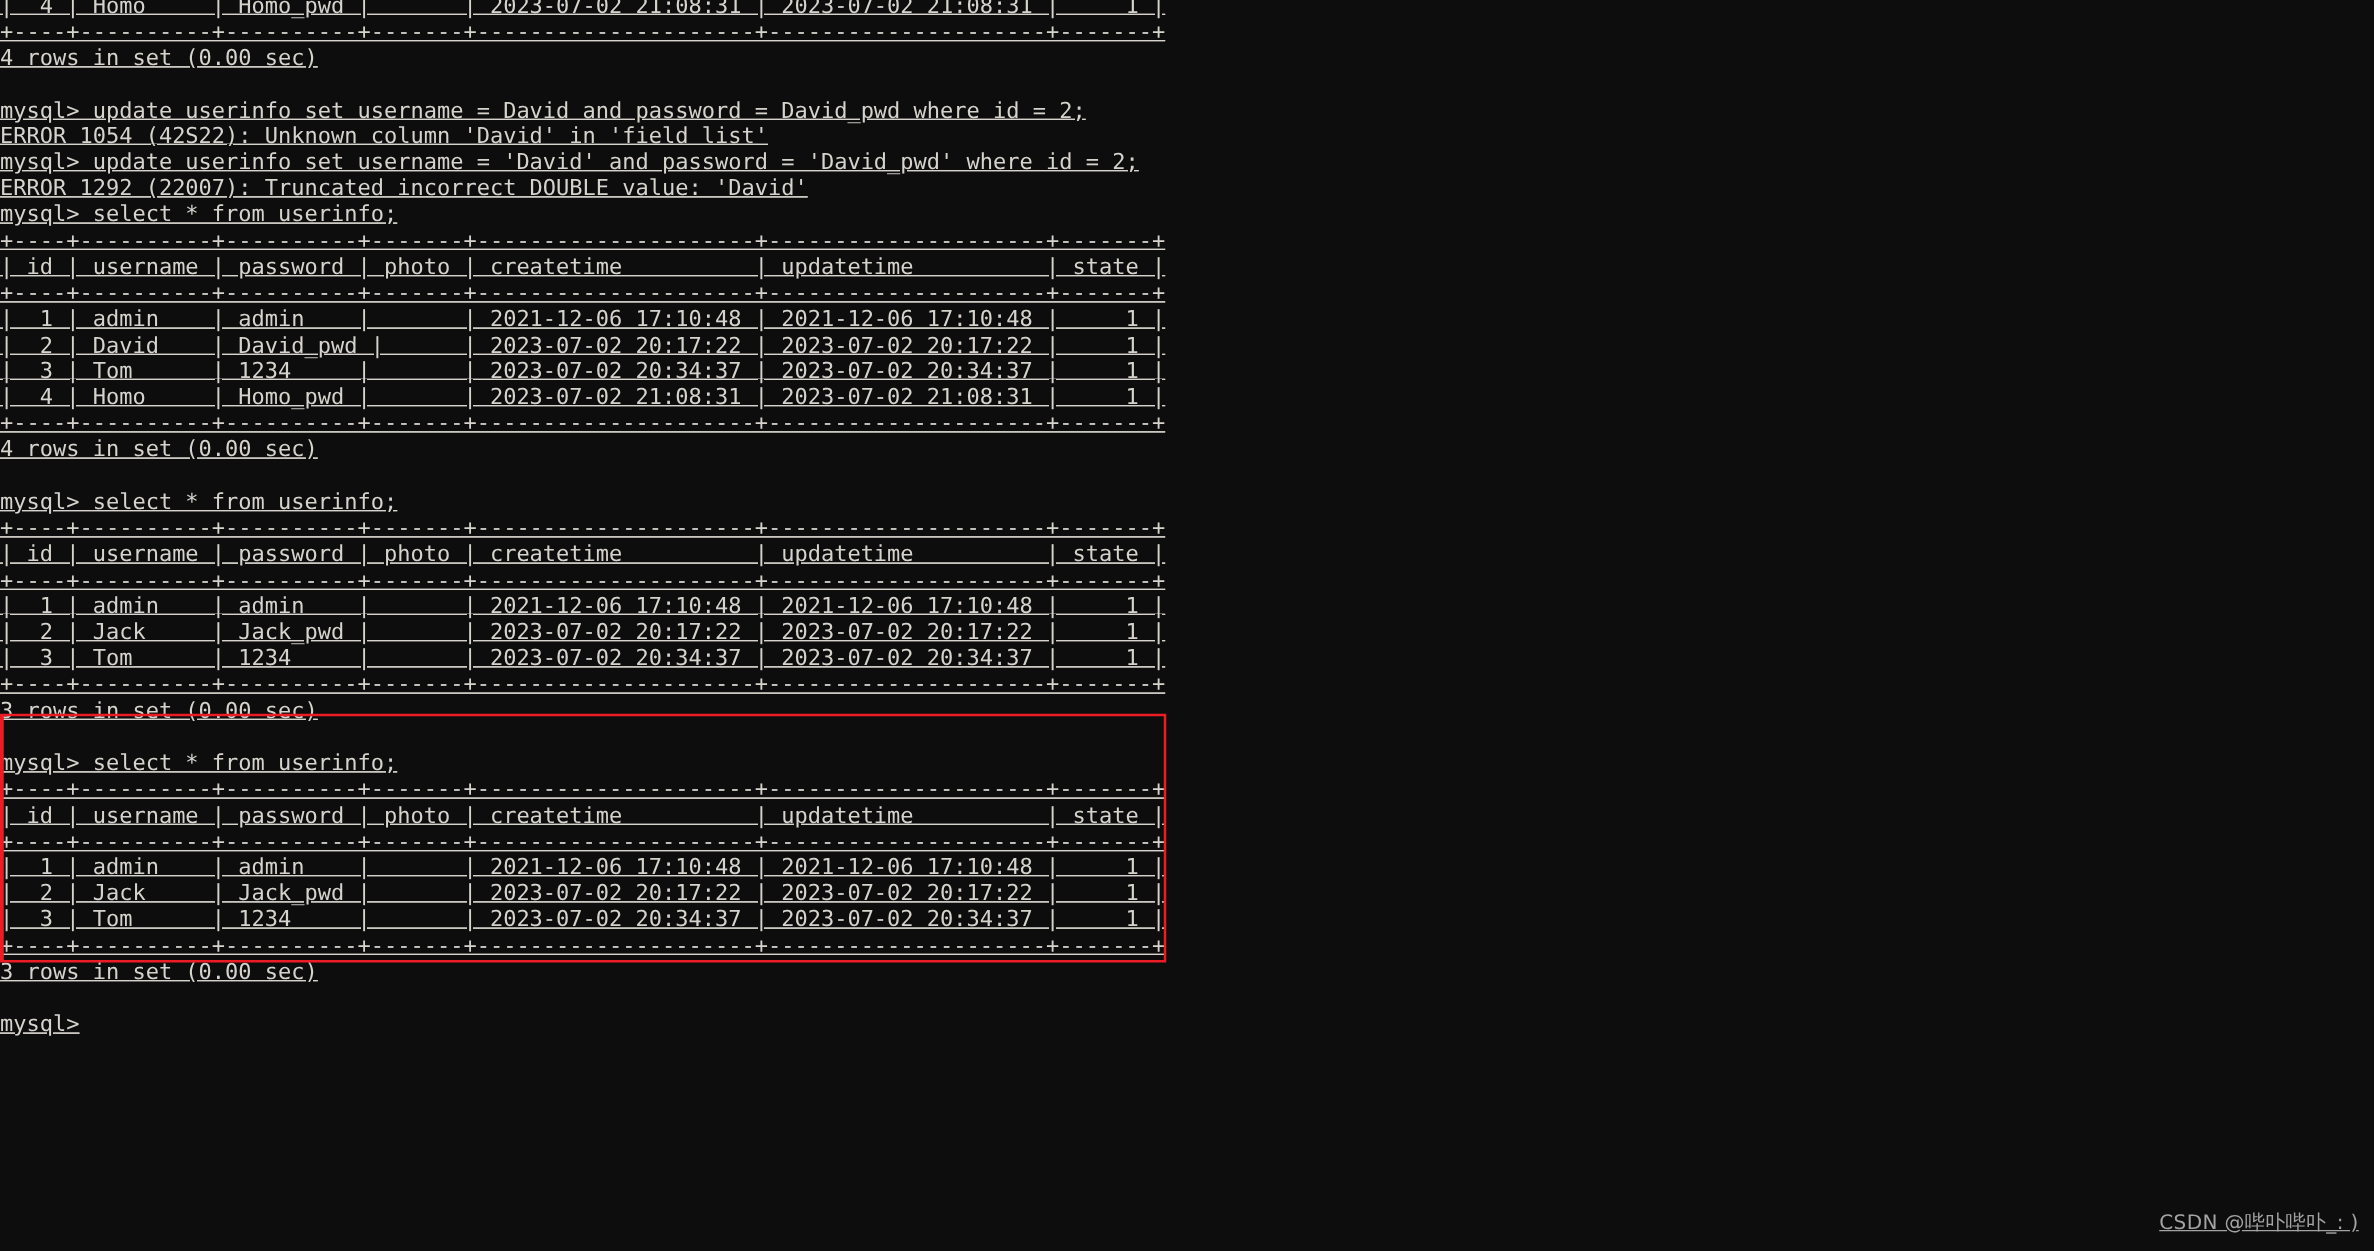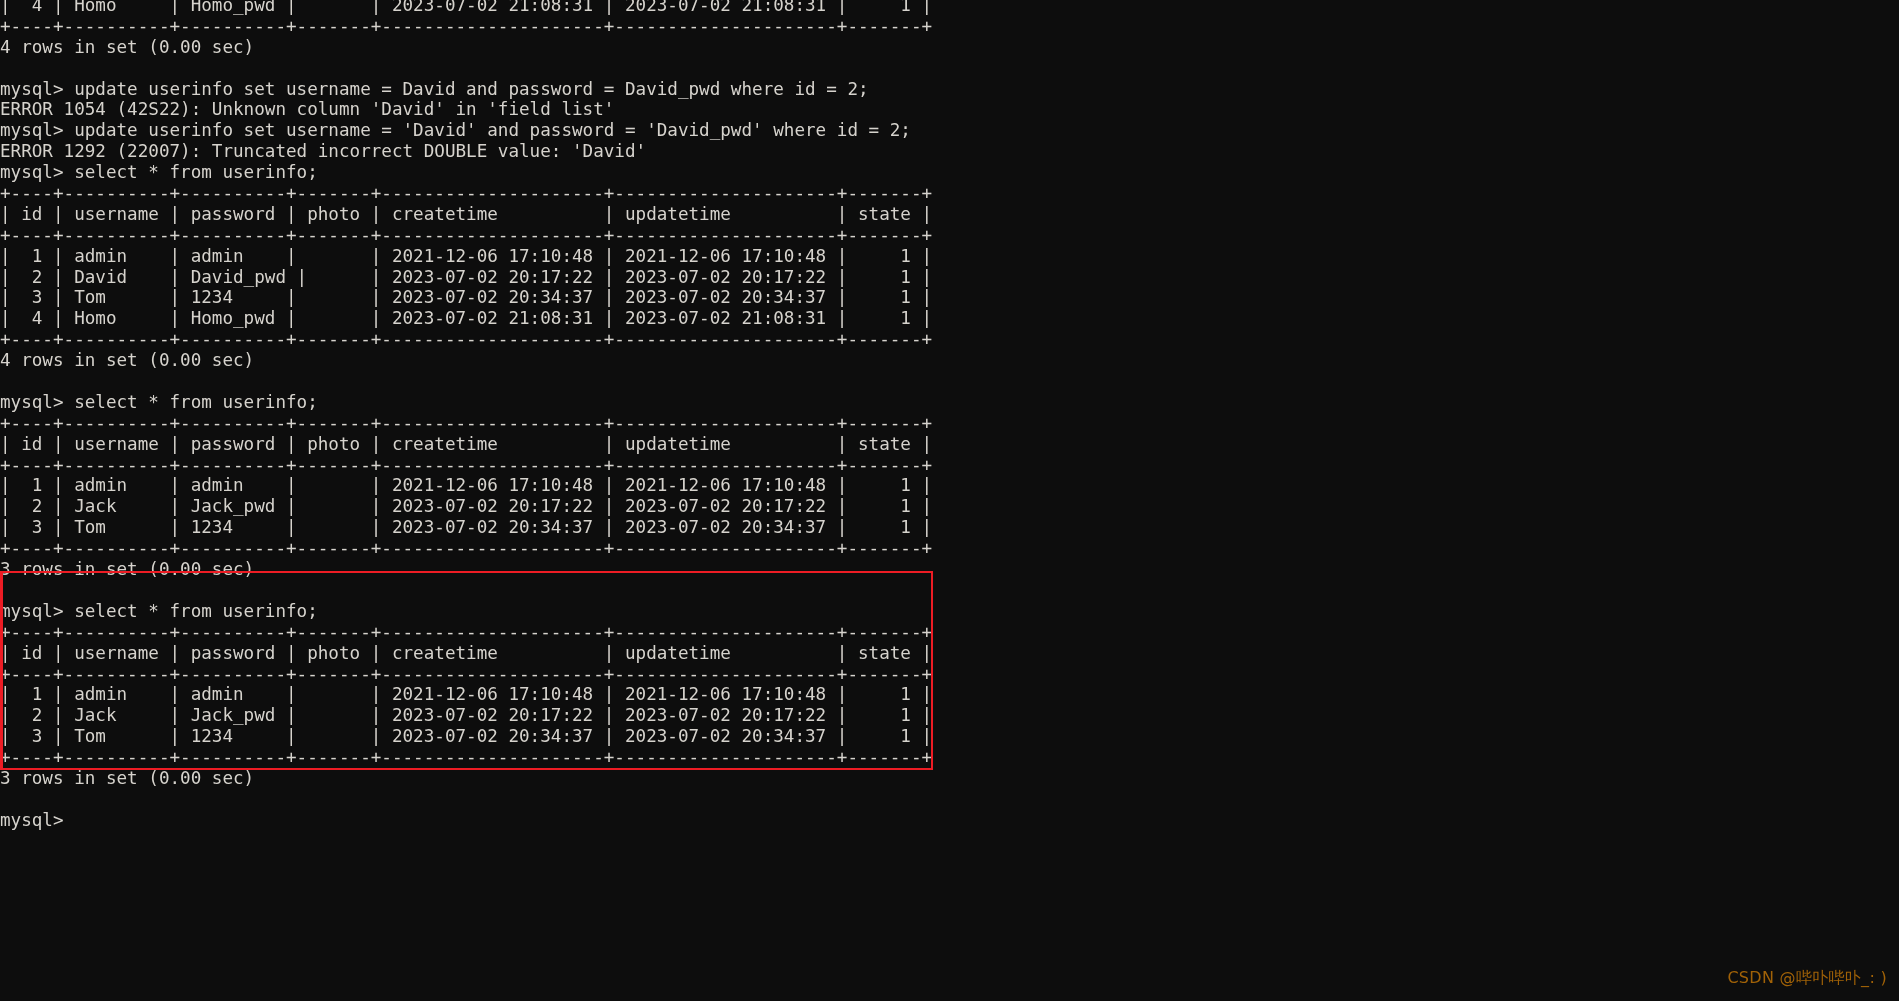--- a/index.html
+++ b/index.html
@@ -1,15 +1,15 @@
 <!DOCTYPE html>
 <html><head>
 <meta charset="utf-8">
 <style>
-  * { margin: 0; padding: 0; box-sizing: border-box; }
+  * { margin: 0; padding: 0; box-sizing: border-box; text-decoration: underline; }
 
   html, body {
     width: 1899px;
     height: 1001px;
     background: #0d0d0d;
     overflow: hidden;
   }
 
   body {
     font-family: "DejaVu Sans Mono", "Liberation Mono", monospace;
@@ -51,21 +51,21 @@
     border-left: 3px solid #ed1c24;
     pointer-events: none;
   }
 
   #watermark {
     position: absolute;
     right: 12px;
     bottom: 12px;
     font-family: "DejaVu Sans", "Liberation Sans", sans-serif;
     font-size: 16px;
-    color: #a16207;
+    color: #a3a3a3;
     letter-spacing: 0.3px;
     white-space: nowrap;
   }
 </style>
 </head>
 <body>
 
 <div id="terminal">
 
   <div id="console"><span class="line">|  4 | Homo     | Homo_pwd |       | 2023-07-02 21:08:31 | 2023-07-02 21:08:31 |     1 |</span><span class="line">+----+----------+----------+-------+---------------------+---------------------+-------+</span><span class="line">4 rows in set (0.00 sec)</span><span class="blank"></span><span class="line">mysql&gt; update userinfo set username = David and password = David_pwd where id = 2;</span><span class="line">ERROR 1054 (42S22): Unknown column 'David' in 'field list'</span><span class="line">mysql&gt; update userinfo set username = 'David' and password = 'David_pwd' where id = 2;</span><span class="line">ERROR 1292 (22007): Truncated incorrect DOUBLE value: 'David'</span><span class="line">mysql&gt; select * from userinfo;</span><span class="line">+----+----------+----------+-------+---------------------+---------------------+-------+</span><span class="line">| id | username | password | photo | createtime          | updatetime          | state |</span><span class="line">+----+----------+----------+-------+---------------------+---------------------+-------+</span><span class="line">|  1 | admin    | admin    |       | 2021-12-06 17:10:48 | 2021-12-06 17:10:48 |     1 |</span><span class="line">|  2 | David    | David_pwd |      | 2023-07-02 20:17:22 | 2023-07-02 20:17:22 |     1 |</span><span class="line">|  3 | Tom      | 1234     |       | 2023-07-02 20:34:37 | 2023-07-02 20:34:37 |     1 |</span><span class="line">|  4 | Homo     | Homo_pwd |       | 2023-07-02 21:08:31 | 2023-07-02 21:08:31 |     1 |</span><span class="line">+----+----------+----------+-------+---------------------+---------------------+-------+</span><span class="line">4 rows in set (0.00 sec)</span><span class="blank"></span><span class="line">mysql&gt; select * from userinfo;</span><span class="line">+----+----------+----------+-------+---------------------+---------------------+-------+</span><span class="line">| id | username | password | photo | createtime          | updatetime          | state |</span><span class="line">+----+----------+----------+-------+---------------------+---------------------+-------+</span><span class="line">|  1 | admin    | admin    |       | 2021-12-06 17:10:48 | 2021-12-06 17:10:48 |     1 |</span><span class="line">|  2 | Jack     | Jack_pwd |       | 2023-07-02 20:17:22 | 2023-07-02 20:17:22 |     1 |</span><span class="line">|  3 | Tom      | 1234     |       | 2023-07-02 20:34:37 | 2023-07-02 20:34:37 |     1 |</span><span class="line">+----+----------+----------+-------+---------------------+---------------------+-------+</span><span class="line">3 rows in set (0.00 sec)</span><span class="blank"></span><span class="line">mysql&gt; select * from userinfo;</span><span class="line">+----+----------+----------+-------+---------------------+---------------------+-------+</span><span class="line">| id | username | password | photo | createtime          | updatetime          | state |</span><span class="line">+----+----------+----------+-------+---------------------+---------------------+-------+</span><span class="line">|  1 | admin    | admin    |       | 2021-12-06 17:10:48 | 2021-12-06 17:10:48 |     1 |</span><span class="line">|  2 | Jack     | Jack_pwd |       | 2023-07-02 20:17:22 | 2023-07-02 20:17:22 |     1 |</span><span class="line">|  3 | Tom      | 1234     |       | 2023-07-02 20:34:37 | 2023-07-02 20:34:37 |     1 |</span><span class="line">+----+----------+----------+-------+---------------------+---------------------+-------+</span><span class="line">3 rows in set (0.00 sec)</span><span class="blank"></span><span class="line">mysql&gt;</span></div>

